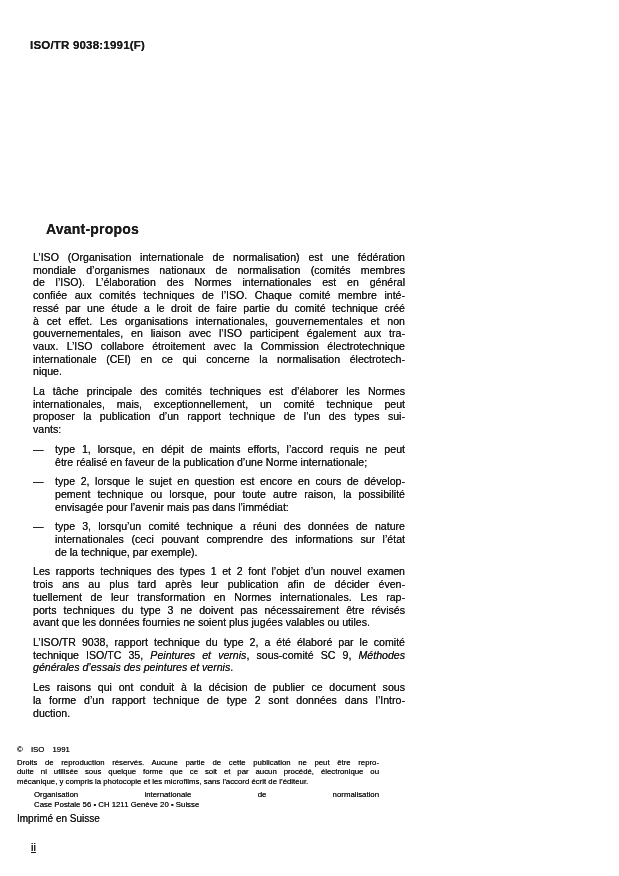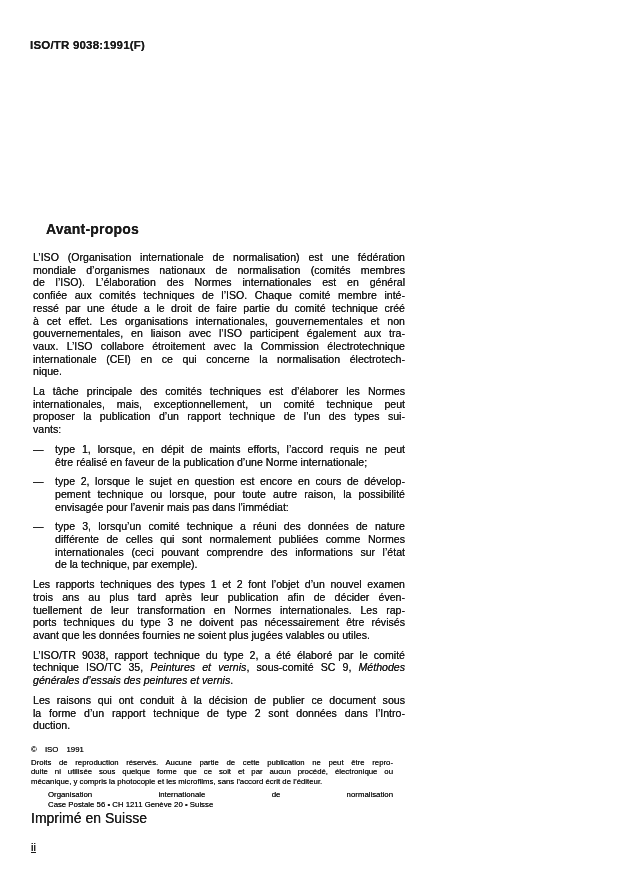--- a/index.html
+++ b/index.html
@@ -38,29 +38,29 @@
     line-height: 12.7px;
   }
   .para { margin: 0 0 7px 0; }
   .para.bullet { display: flex; }
   .dash { flex: 0 0 22px; width: 22px; }
   .lines { flex: 1 1 auto; min-width: 0; }
   .line.j { text-align: justify; text-align-last: justify; }
   .it { font-style: italic; }
   .footer {
     position: absolute;
-    left: 31px;
+    left: 17px;
     top: 745px;
     width: 362px;
     font-size: 7.8px;
     line-height: 9.4px;
   }
   .copyright-line { word-spacing: 6px; margin-bottom: 3.5px; }
   .address { margin-top: 4px; margin-left: 17px; }
-  .printed { margin-top: 5px; font-size: 14px; }
+  .printed { margin-top: 5px; font-size: 10px; }
   .page-number {
     position: absolute;
     left: 31px;
     top: 841px;
     font-size: 11px;
     text-decoration: underline;
   }
 </style>
 </head>
 <body>
@@ -106,21 +106,20 @@
         <div class="lines">
           <div class="line j"><span>type 2, lorsque le sujet en question est encore en cours de dévelop-</span></div>
           <div class="line j"><span>pement technique ou lorsque, pour toute autre raison, la possibilité</span></div>
           <div class="line"><span>envisagée pour l’avenir mais pas dans l’immédiat:</span></div>
         </div>
       </div>
       <div class="para bullet">
         <span class="dash">—</span>
         <div class="lines">
           <div class="line j"><span>type 3, lorsqu’un comité technique a réuni des données de nature</span></div>
-          <div class="line j"><span>différente de celles qui sont normalement publiées comme Normes</span></div>
           <div class="line j"><span>internationales (ceci pouvant comprendre des informations sur l’état</span></div>
           <div class="line"><span>de la technique, par exemple).</span></div>
         </div>
       </div>
       <div class="para">
         <div class="lines">
           <div class="line j"><span>Les rapports techniques des types 1 et 2 font l’objet d’un nouvel examen</span></div>
           <div class="line j"><span>trois ans au plus tard après leur publication afin de décider éven-</span></div>
           <div class="line j"><span>tuellement de leur transformation en Normes internationales. Les rap-</span></div>
           <div class="line j"><span>ports techniques du type 3 ne doivent pas nécessairement être révisés</span></div>

